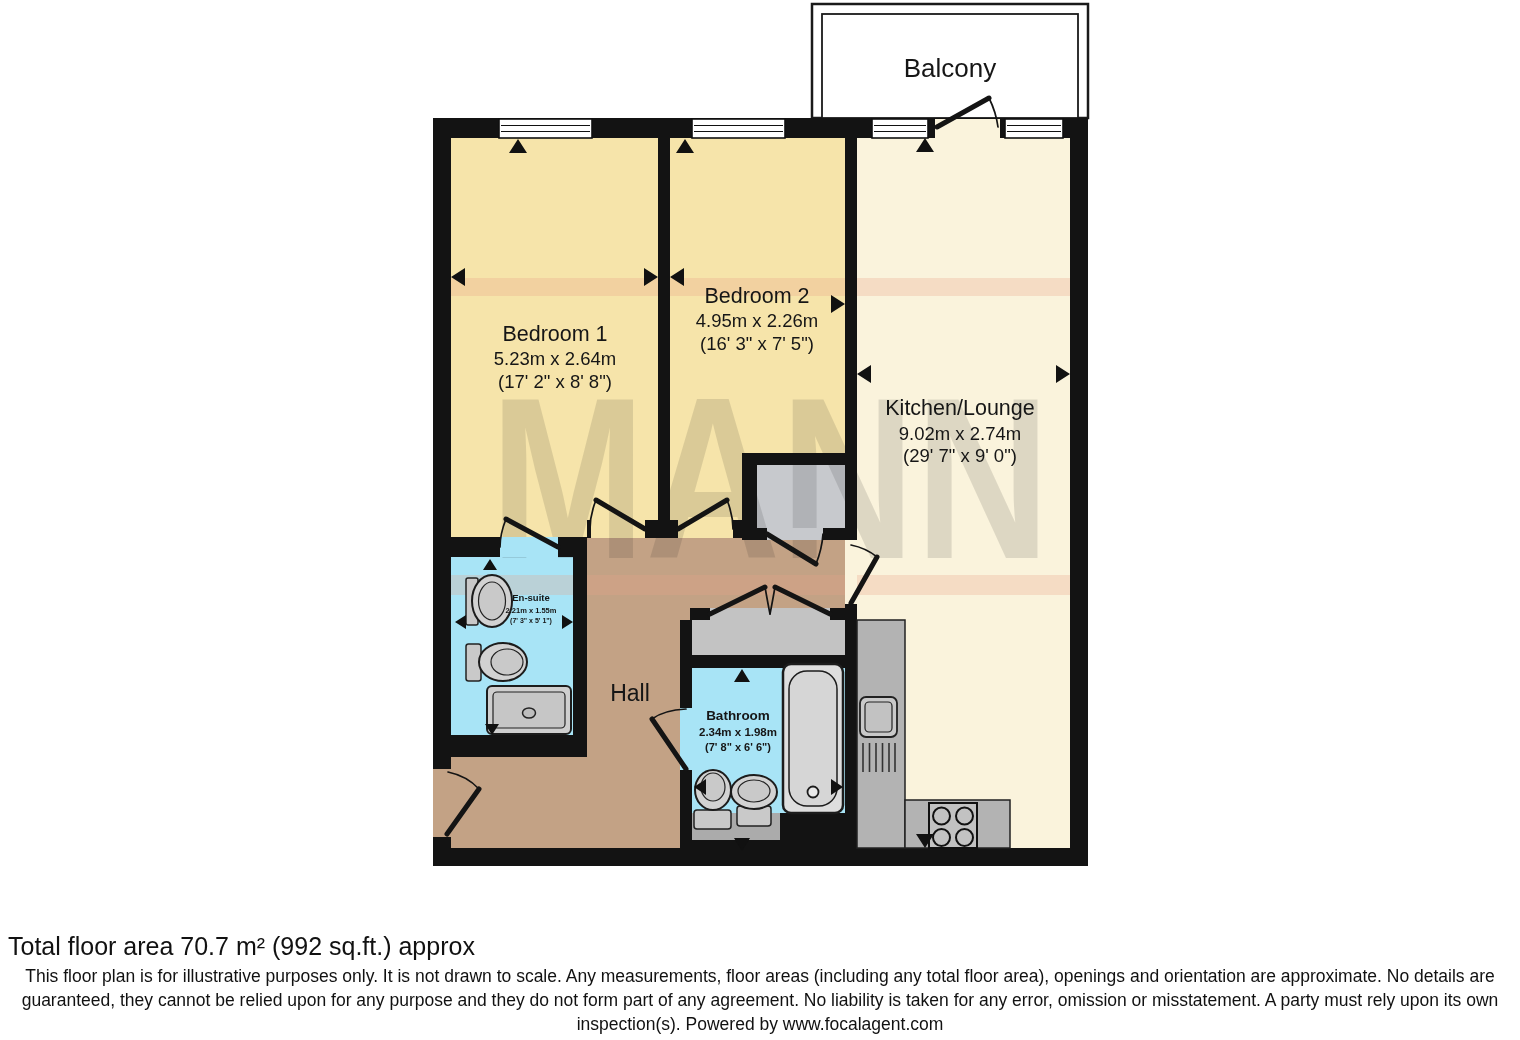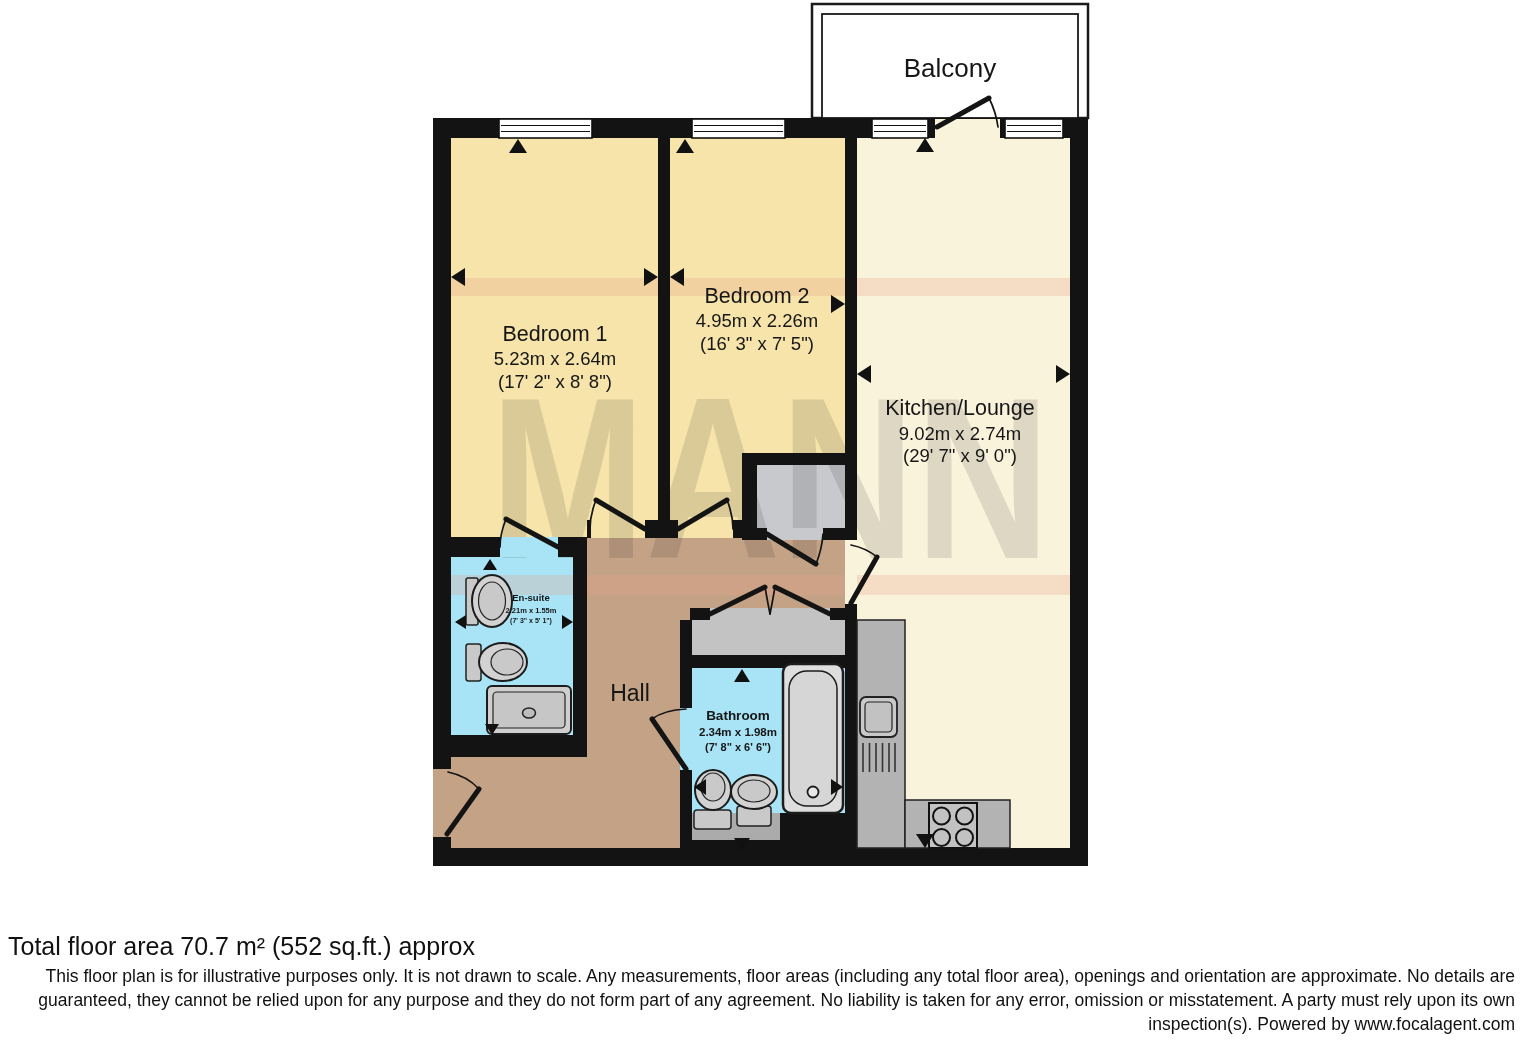--- a/index.html
+++ b/index.html
@@ -1,20 +1,20 @@
 <!DOCTYPE html>
 <html><head>
 <meta charset="utf-8">
 <style>
   html,body{margin:0;padding:0;background:#fff;}
   body{font-family:"Liberation Sans",sans-serif;}
   .page{position:relative;width:1520px;height:1040px;background:#fff;overflow:hidden;}
   svg text{font-family:"Liberation Sans",sans-serif;fill:#161616;}
   .total{position:absolute;left:8px;top:932px;font-size:25px;color:#111;}
-  .disclaimer{position:absolute;left:5px;top:965px;width:1510px;font-size:17.5px;line-height:1.37;text-align:right;color:#111;}
+  .disclaimer{position:absolute;left:5px;top:965px;width:1510px;font-size:17.5px;line-height:1.37;text-align:center;color:#111;}
 </style>
 </head>
 <body>
 
 <div class="page">
 
 <svg width="1520" height="910" viewBox="0 0 1520 910">
 
   <g>
     <rect x="812" y="4" width="276" height="114" fill="#ffffff" stroke="#1a1a1a" stroke-width="2.5"></rect>
@@ -246,16 +246,16 @@
     <text x="531" y="613" font-size="7.5" font-weight="bold">2.21m x 1.55m</text>
     <text x="531" y="623" font-size="7" font-weight="bold">(7' 3" x 5' 1")</text>
 
     <text x="738" y="720" font-size="13.5" font-weight="bold">Bathroom</text>
     <text x="738" y="736" font-size="11.5" font-weight="bold">2.34m x 1.98m</text>
     <text x="738" y="751" font-size="11" font-weight="bold">(7' 8" x 6' 6")</text>
   </g>
 </svg>
 
   
-  <div class="total">Total floor area 70.7 m² (552 sq.ft.) approx</div>
+  <div class="total">Total floor area 70.7 m² (992 sq.ft.) approx</div>
   <div class="disclaimer">This floor plan is for illustrative purposes only. It is not drawn to scale. Any measurements, floor areas (including any total floor area), openings and orientation are approximate. No details are guaranteed, they cannot be relied upon for any purpose and they do not form part of any agreement. No liability is taken for any error, omission or misstatement. A party must rely upon its own inspection(s). Powered by www.focalagent.com</div>
 
 </div>
 
 </body></html>

